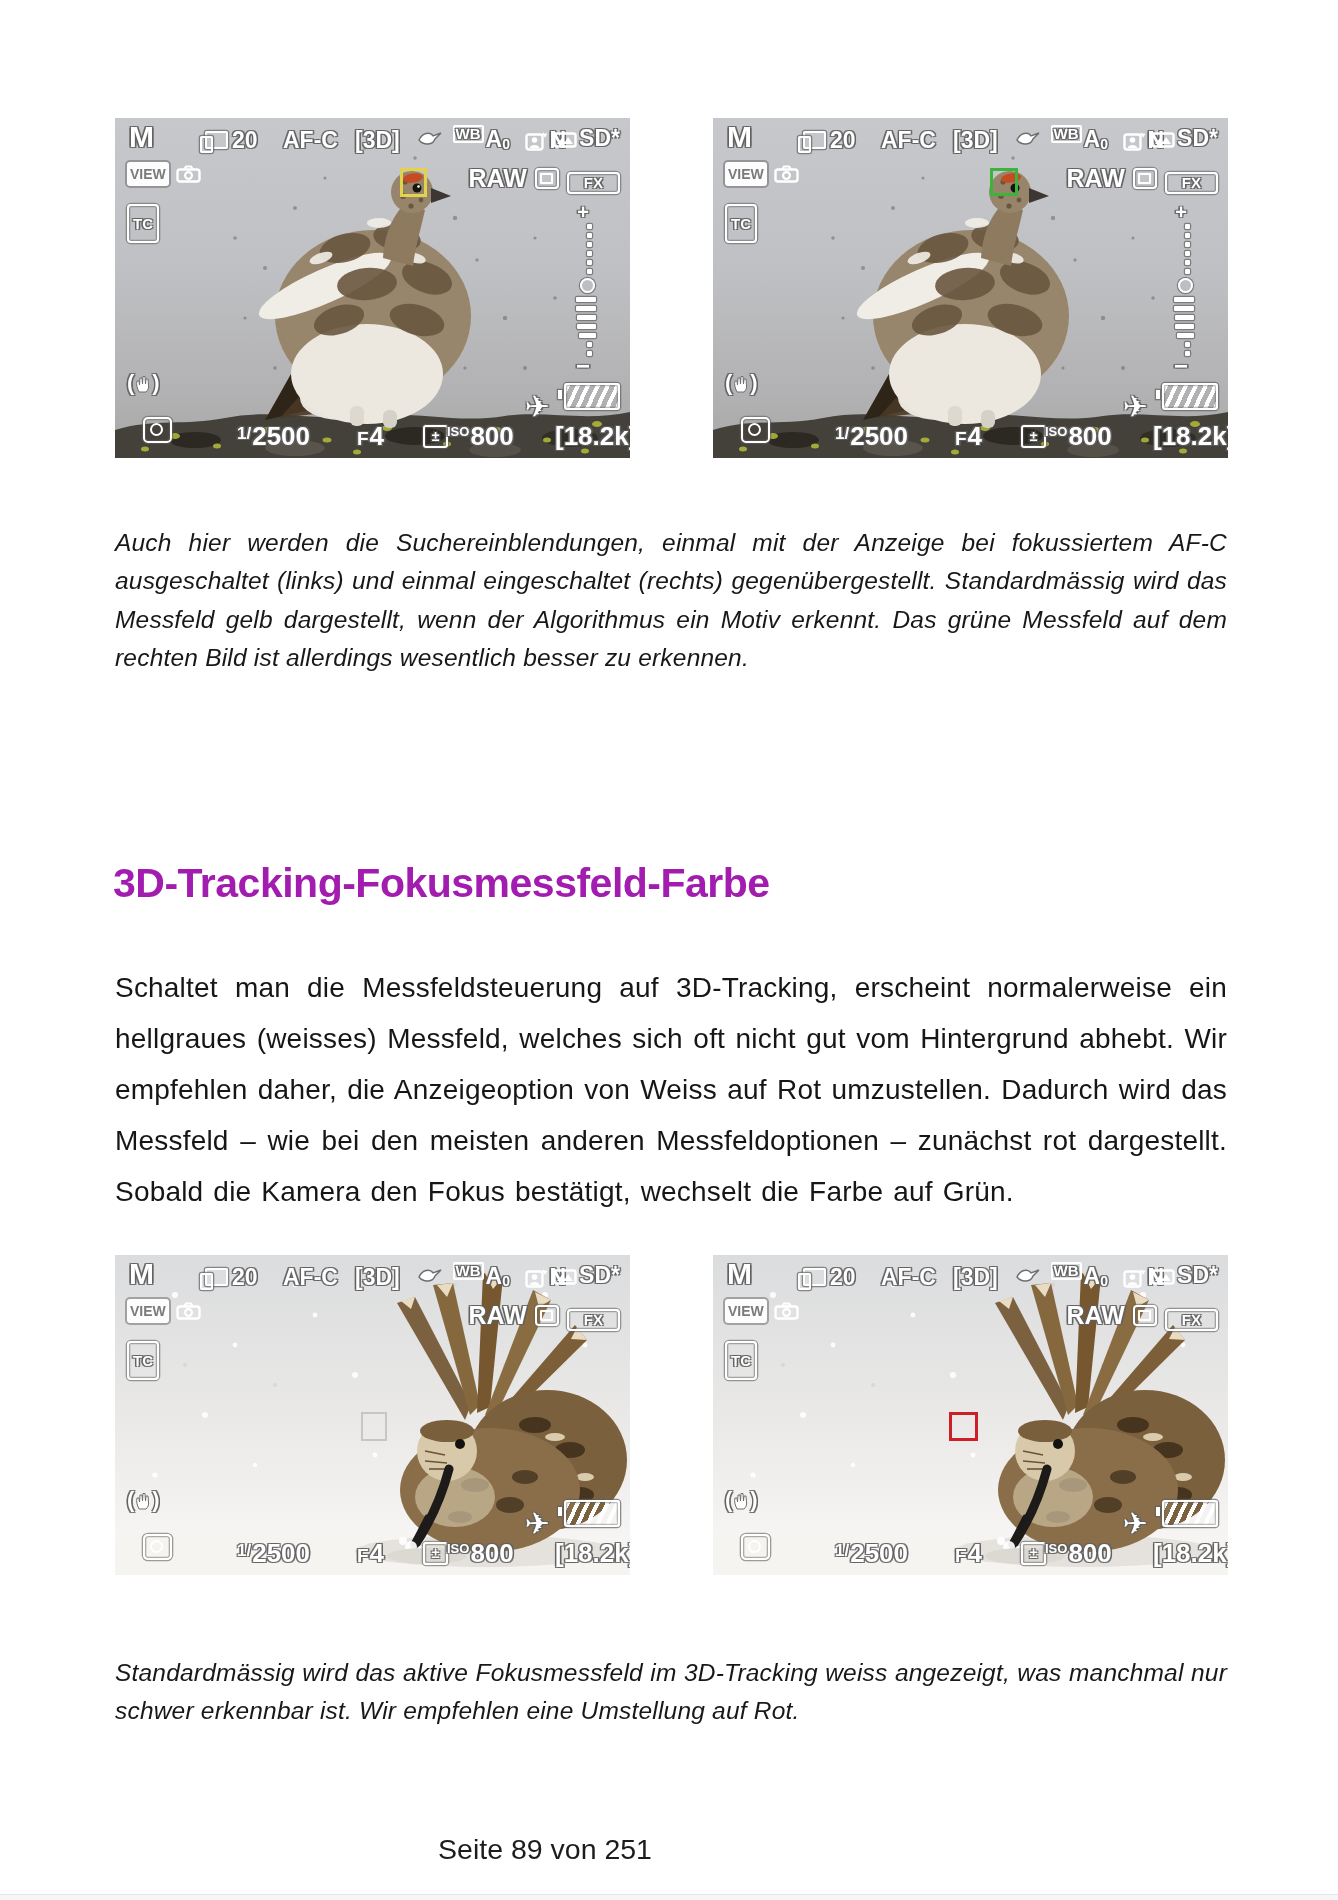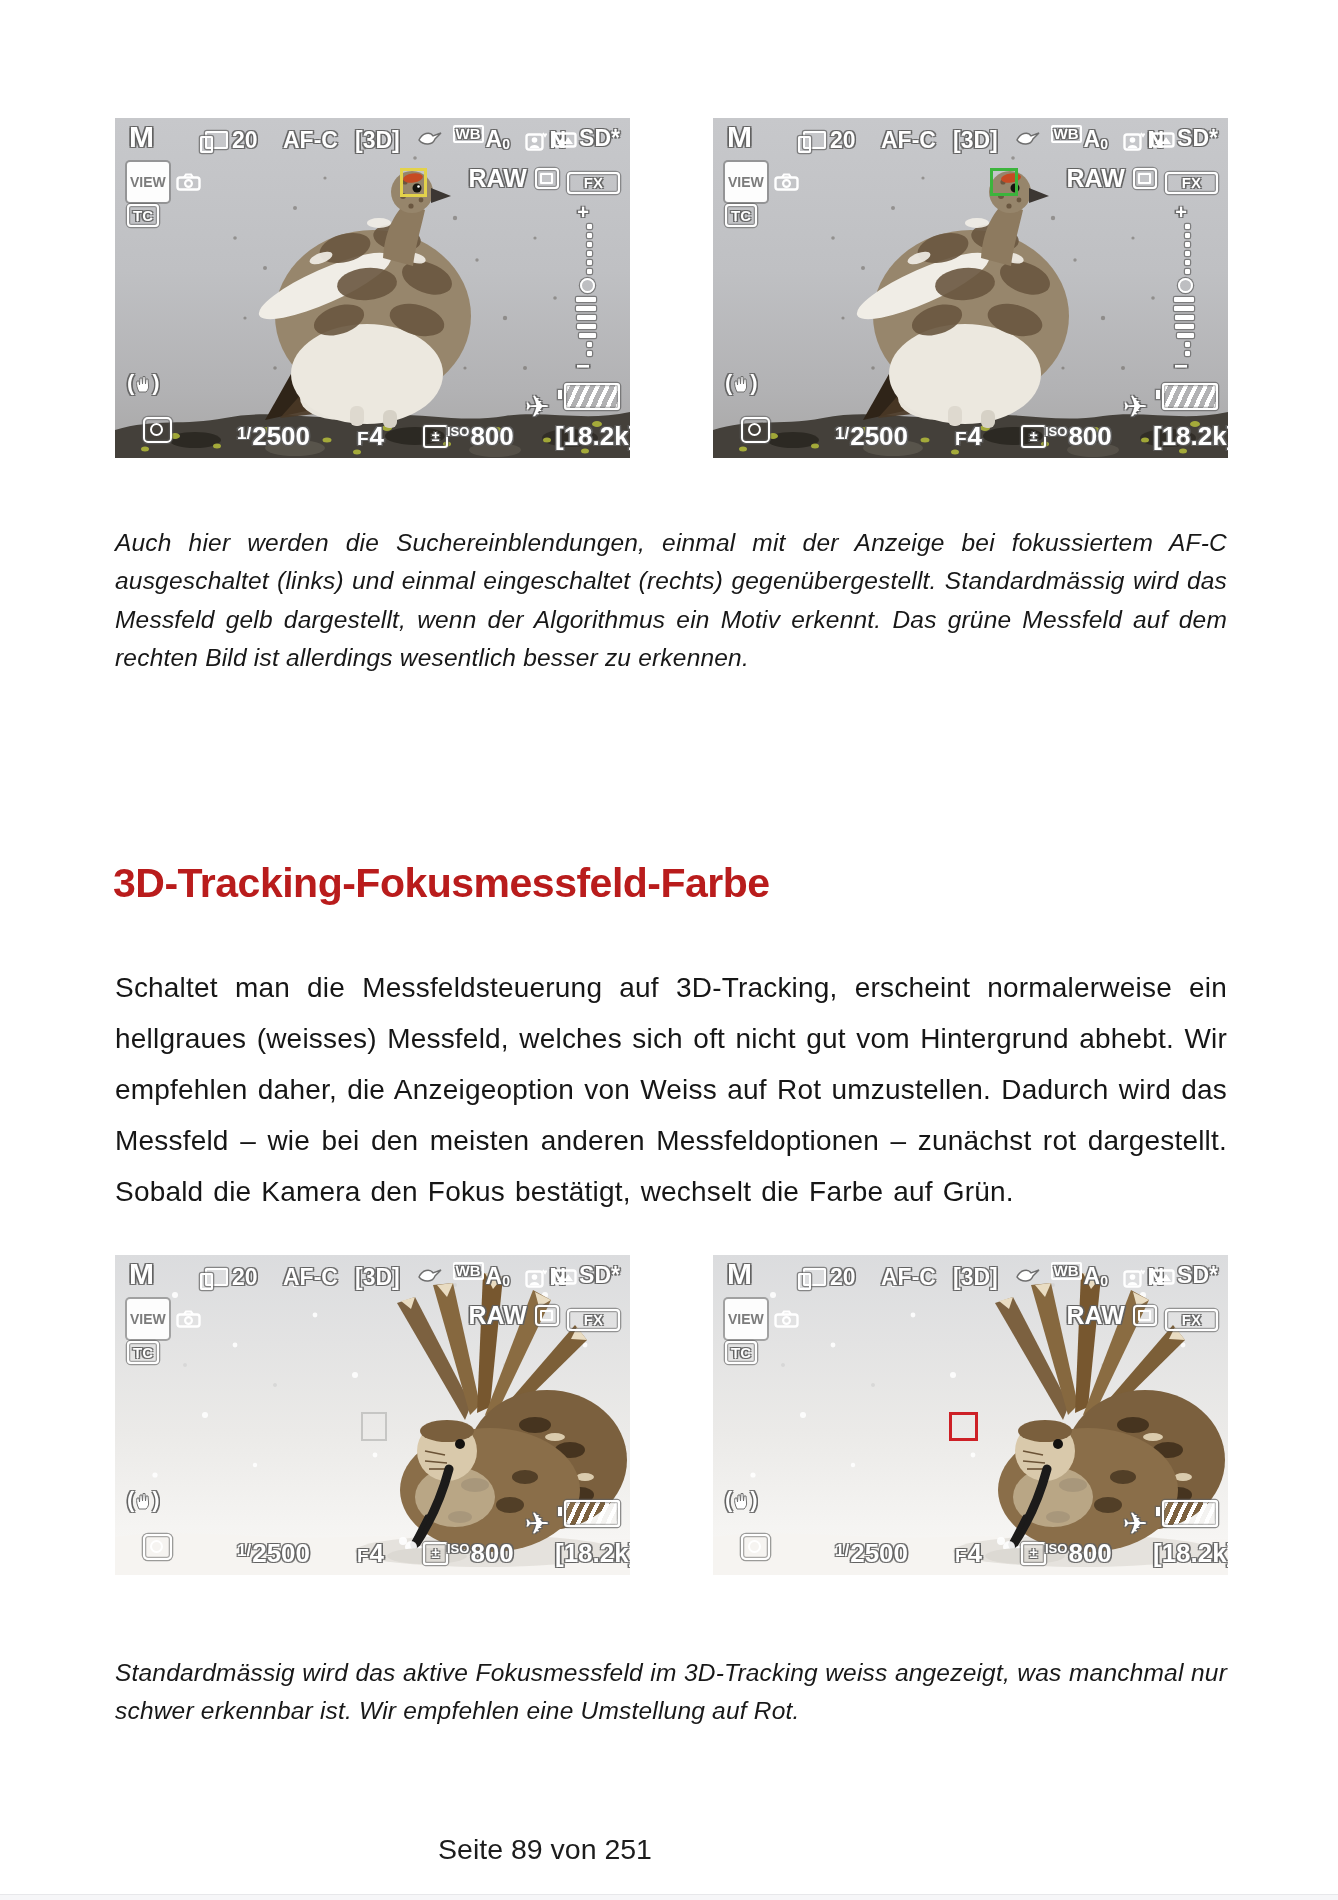--- a/index.html
+++ b/index.html
@@ -5,21 +5,21 @@
   html,body{margin:0;padding:0;background:#ffffff;}
   .page{position:relative;width:1338px;height:1900px;background:#fff;overflow:hidden;
         font-family:"Liberation Sans","DejaVu Sans",sans-serif;color:#1b1b1b;}
 
   
   .caption{position:absolute;left:115px;width:1112px;font-style:italic;font-size:24.5px;
            line-height:38.5px;text-align:justify;color:#181818;letter-spacing:.2px;}
   .caption-top{top:499px;}
   .caption-bottom{top:1629px;}
   .setting-heading{position:absolute;left:115px;top:755px;font-size:29px;font-weight:bold;color:#1d6b87;}
-  .main-title{position:absolute;left:113px;top:833px;font-size:41px;font-weight:bold;color:#b91c1c;letter-spacing:-.5px;}
+  .main-title{position:absolute;left:113px;top:833px;font-size:41px;font-weight:bold;color:#a21caf;letter-spacing:-.5px;}
   .body-text{position:absolute;left:115px;top:934px;width:1112px;font-size:28px;line-height:51px;
              text-align:justify;color:#161616;letter-spacing:.2px;word-spacing:2px;}
   .footer{position:absolute;left:0;top:1833px;width:1090px;text-align:center;font-size:28.5px;color:#1c1c1c;}
   .bottom-bar{position:absolute;left:0;bottom:0;width:1338px;height:5px;background:#f6f6f8;border-top:1px solid #e7e7ea;}
 
   
   .row{position:absolute;left:115px;display:flex;gap:83px;}
   .row-top{top:118px;}
   .row-bottom{top:1255px;}
   .frame{position:relative;width:515px;overflow:hidden;flex:0 0 auto;}
@@ -63,24 +63,24 @@
   .b-frames{left:424px;bottom:4px;}
   .small-pre{font-size:17px;vertical-align:6px;margin-right:1px;}
   .small-f{font-size:19px;margin-right:1px;}
   .iso-l{font-size:13px;vertical-align:9px;margin-right:1px;}
   .wb-b{font-size:15px;vertical-align:8px;border:2px solid #fff;padding:0 1px;border-radius:2px;margin-right:2px;line-height:14px;}
   .wb-sub{font-size:14px;vertical-align:-2px;}
 
   
   .i-burst{position:relative;width:19px;height:14px;border:2.5px solid #fff;border-radius:2px;margin-right:4px;vertical-align:-1px;box-shadow:0 0 0 1.3px rgba(95,95,95,.7);}
   .i-burst::before{content:"";position:absolute;left:-7px;top:3px;width:9px;height:13px;border:2.5px solid #fff;border-radius:2px;box-shadow:0 0 0 1.3px rgba(95,95,95,.7);}
-  .badge{border:2.5px solid #fff;border-radius:4px;padding:0 4px;font-size:15px;line-height:19px;
+  .badge{border:2.5px solid #fff;border-radius:4px;padding:8px 4px;font-size:15px;line-height:19px;
          box-shadow:0 0 0 1.3px rgba(95,95,95,.6), inset 0 0 0 1.3px rgba(95,95,95,.5);}
   .badge-view{background:#fdfdfd;color:#7b7b7b;text-shadow:none;border:none;border-radius:3px;
-              padding:12px 3px;font-size:14px;box-shadow:0 0 0 2px rgba(110,110,110,.55);}
+              padding:4px 3px;font-size:14px;box-shadow:0 0 0 2px rgba(110,110,110,.55);}
   .box-ico{position:relative;width:20px;height:17px;border:2.5px solid #fff;border-radius:4px;margin-left:8px;vertical-align:-2px;
            box-shadow:0 0 0 1.3px rgba(95,95,95,.6), inset 0 0 0 1.3px rgba(95,95,95,.5);}
   .box-ico::before{content:"";position:absolute;left:3px;top:3px;width:9px;height:7px;border:2px solid #fff;border-radius:1px;}
   .box-fx{border:2.5px solid #fff;border-radius:4px;padding:0 15px;font-size:15px;line-height:18px;margin-left:8px;vertical-align:-1px;
           box-shadow:0 0 0 1.3px rgba(95,95,95,.6), inset 0 0 0 1.3px rgba(95,95,95,.5);}
   .i-meter{position:relative;width:25px;height:22px;border:2.8px solid #fff;border-radius:5px;
            box-shadow:0 0 0 1.3px rgba(95,95,95,.6), inset 0 0 0 1.3px rgba(95,95,95,.5);}
   .i-meter::before{content:"";position:absolute;left:5px;top:3.5px;width:9px;height:9px;border:2.5px solid #fff;border-radius:50%;}
   .i-ev-box{width:21px;height:19px;border:2.5px solid #fff;border-radius:3px;font-size:14px;line-height:18px;text-align:center;
             box-shadow:0 0 0 1.3px rgba(95,95,95,.6), inset 0 0 0 1.3px rgba(95,95,95,.5);}

